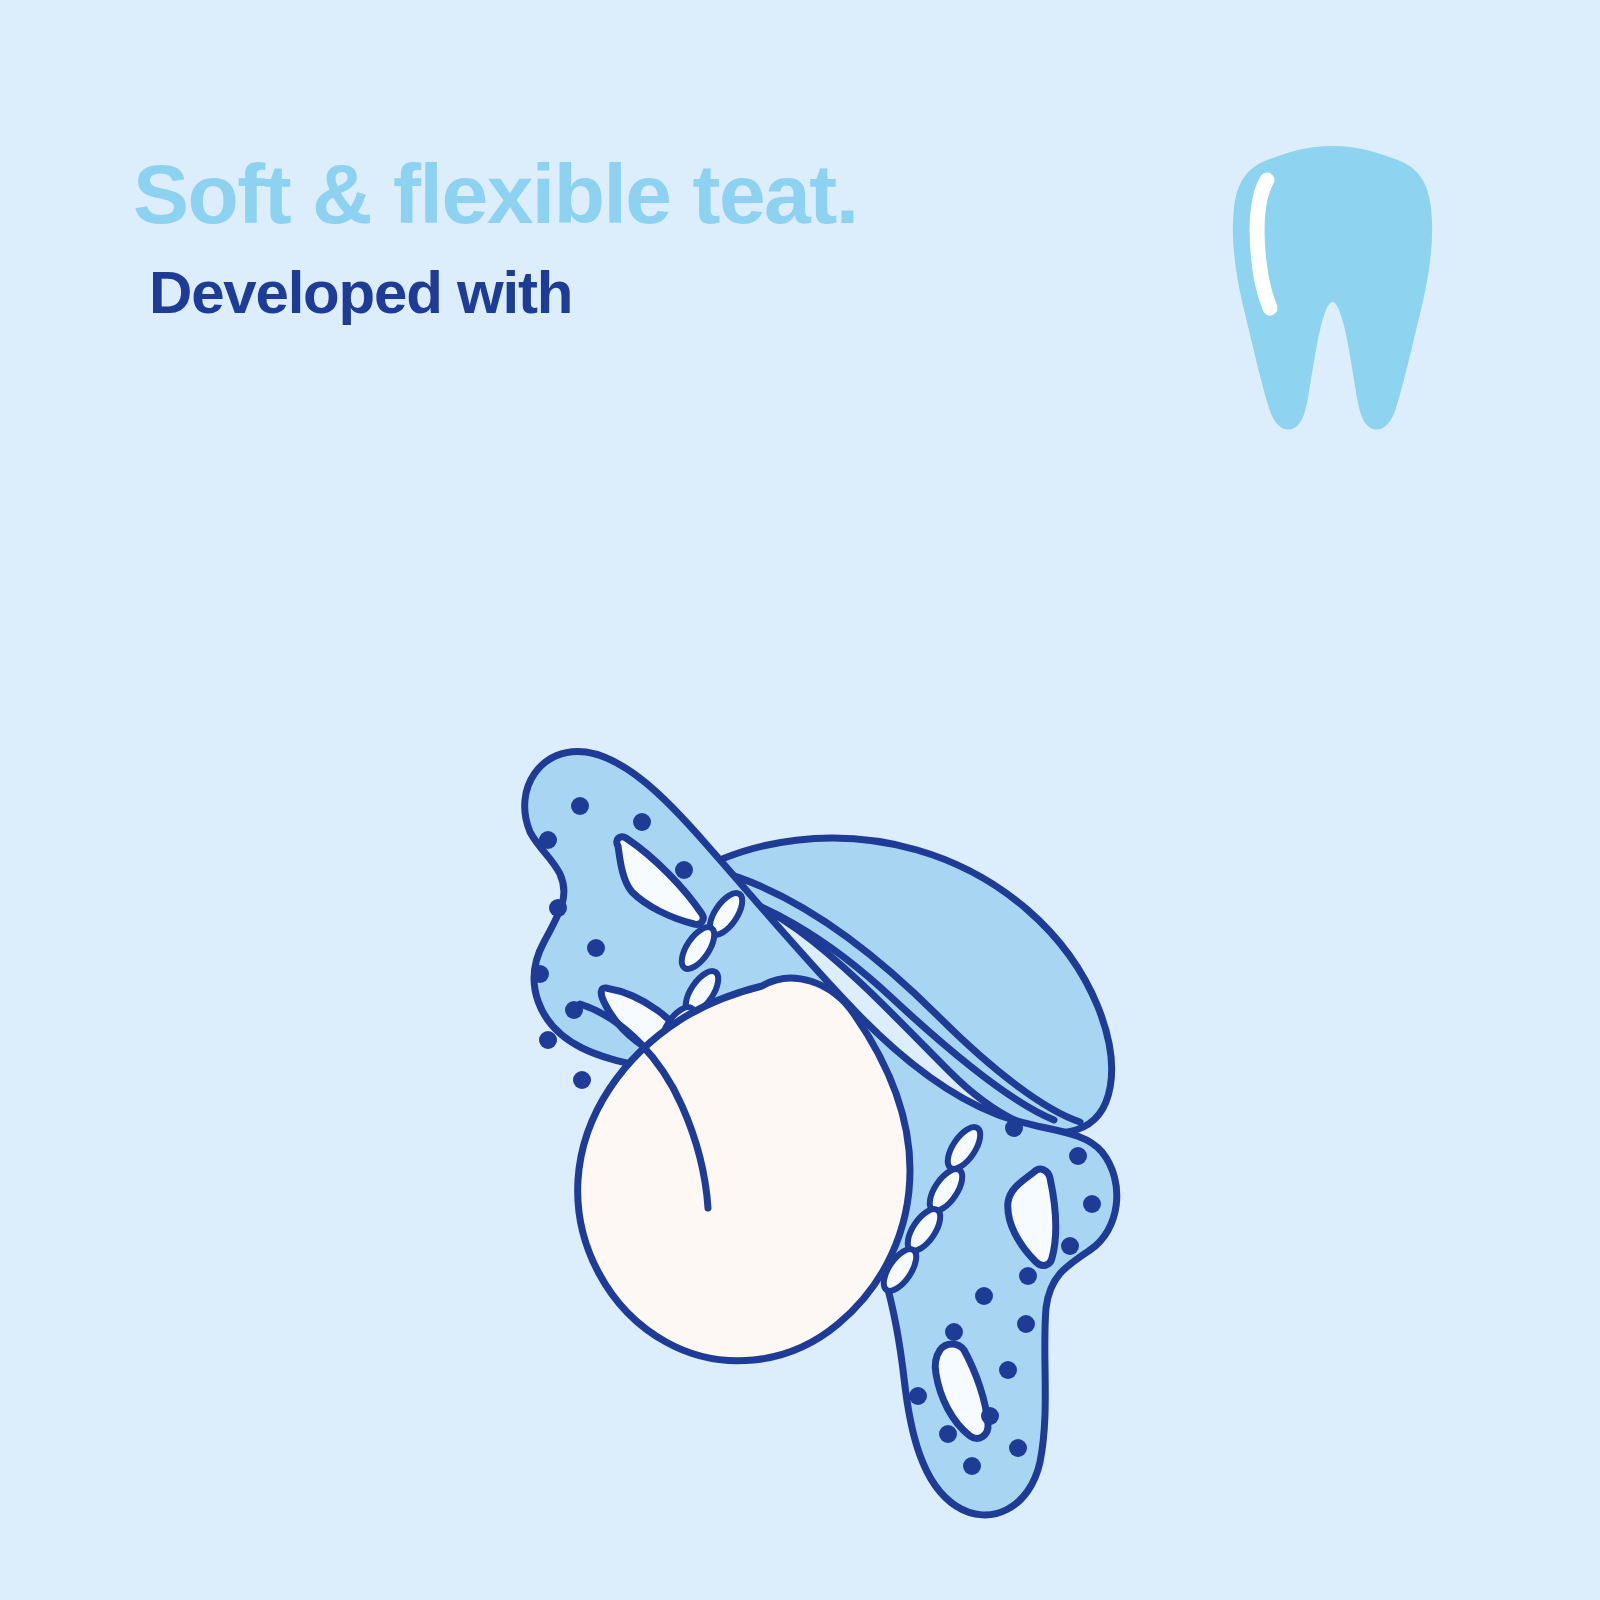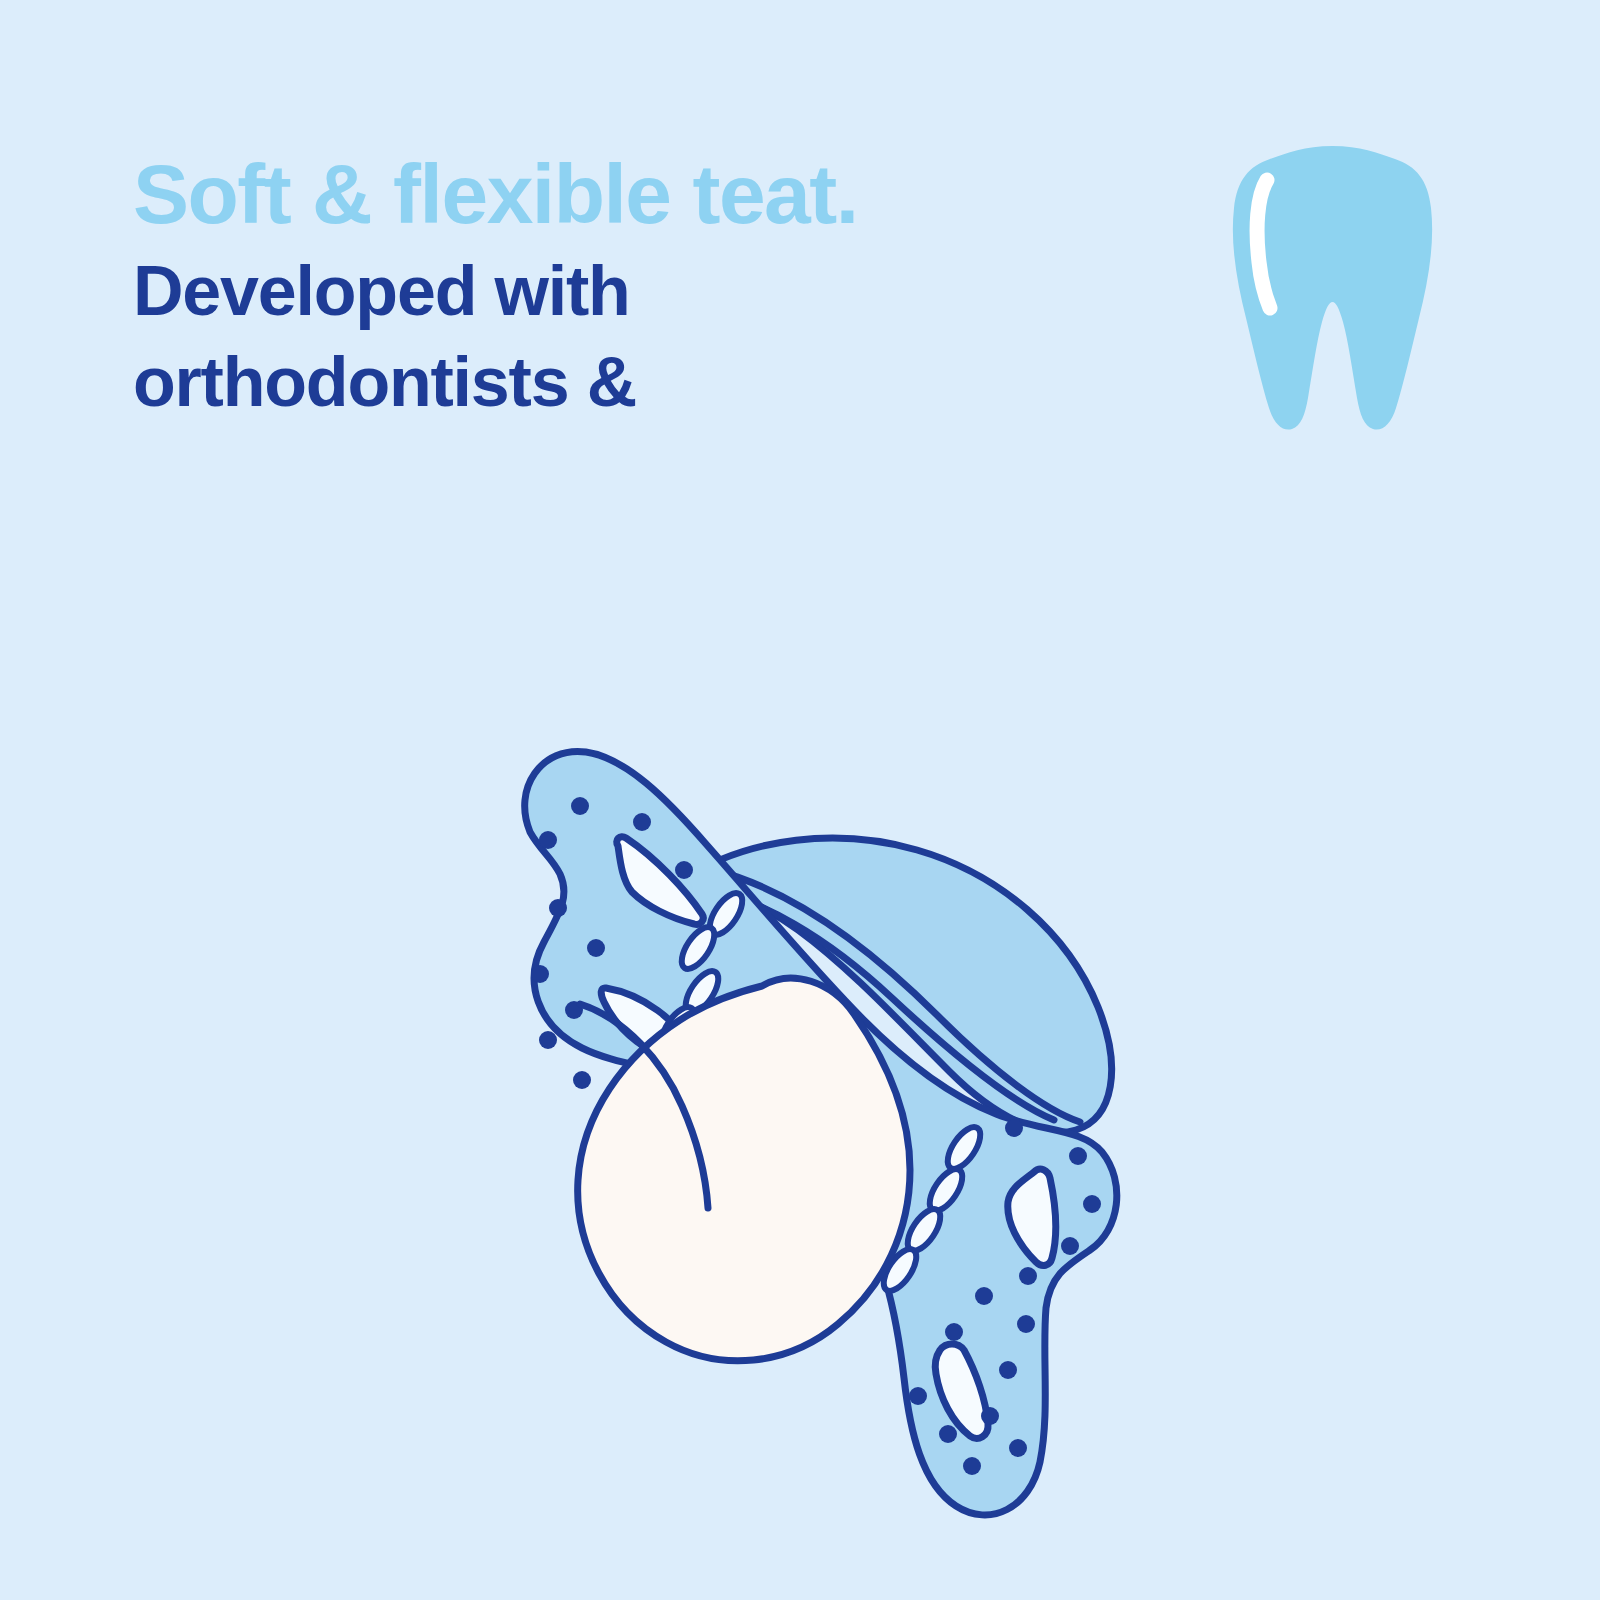--- a/index.html
+++ b/index.html
@@ -25,31 +25,31 @@
     top: 152px;
     width: 1010px;
   }
   .eyebrow {
     font-family: "Liberation Sans", sans-serif;
     font-size: 84px;
     font-weight: 700;
     line-height: 1.02;
     letter-spacing: -1.5px;
     color: #8ed2f2;
-    margin: 0 0 8px 0;
+    margin: 0 0 14px 0;
     white-space: nowrap;
   }
   .headline {
     font-family: "Liberation Sans", sans-serif;
-    font-size: 70px;
+    font-size: 60px;
     font-weight: 700;
     line-height: 1.30;
     letter-spacing: -1.2px;
     color: #1e3c96;
-    margin: 0;
+    margin: 16px;
   }
   .headline-line { display: block; white-space: nowrap; }
 
   
   .tooth-badge {
     position: absolute;
     left: 1225px;
     top: 132px;
     width: 215px;
     height: 305px;
@@ -67,21 +67,20 @@
 </head>
 <body>
 
 <div id="poster">
 
   <div class="copy-block">
     <p class="eyebrow">Soft &amp; flexible teat.</p>
 
     <h1 class="headline">
       <span class="headline-line">Developed with</span>
-      <span class="headline-line">orthodontists &amp;</span>
     </h1>
   </div>
 
   <div class="tooth-badge">
     <svg viewBox="0 0 215 305" width="215" height="305">
       <path d="M107.5 14
                C 80 14, 62 21, 45 27
                C 24 34, 12 48, 9 76
                C 5 112, 12 150, 21 186
                C 29 219, 37 254, 44 276

